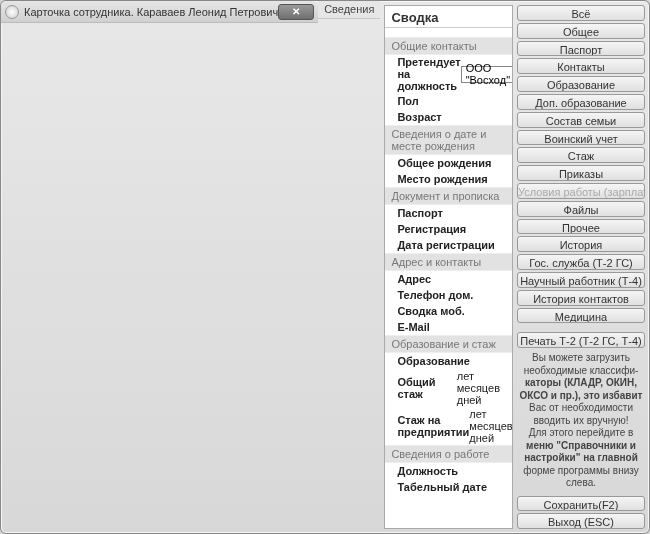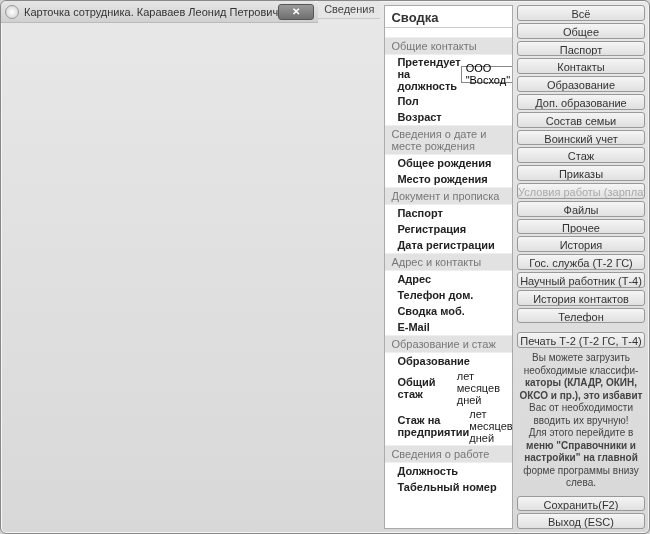--- a/index.html
+++ b/index.html
@@ -251,21 +251,21 @@
           <div class="label">Стаж на предприятии</div>
           <div class="value">лет   месяцев   дней</div>
         </div>
 
         <div class="section-header">Сведения о работе</div>
         <div class="row">
           <div class="label">Должность</div>
           <div class="value"></div>
         </div>
         <div class="row">
-          <div class="label">Табельный номер</div>
+          <div class="label">Табельный дате</div>
         </div>
 
       </div>
     </div>
 
     <div class="side-panel">
       <div class="side-btn">Всё</div>
       <div class="side-btn">Общее</div>
       <div class="side-btn">Паспорт</div>
       <div class="side-btn">Контакты</div>
@@ -275,21 +275,21 @@
       <div class="side-btn">Воинский учет</div>
       <div class="side-btn">Стаж</div>
       <div class="side-btn">Приказы</div>
       <div class="side-btn disabled">Условия работы (зарплата)</div>
       <div class="side-btn">Файлы</div>
       <div class="side-btn">Прочее</div>
       <div class="side-btn">История</div>
       <div class="side-btn">Гос. служба (Т-2 ГС)</div>
       <div class="side-btn">Научный работник (Т-4)</div>
       <div class="side-btn">История контактов</div>
-      <div class="side-btn">Телефон</div>
+      <div class="side-btn">Медицина</div>
 
       <div class="gap"></div>
       <div class="side-btn">Печать Т-2 (Т-2 ГС, Т-4)</div>
 
       <div class="info-text">
         <span>Вы можете загрузить</span><br>
         <span>необходимые классифи-</span><br>
         <span class="hl">каторы (КЛАДР, ОКИН,</span><br>
         <span class="hl">ОКСО и пр.), это избавит</span><br>
         <span>Вас от необходимости</span><br>

